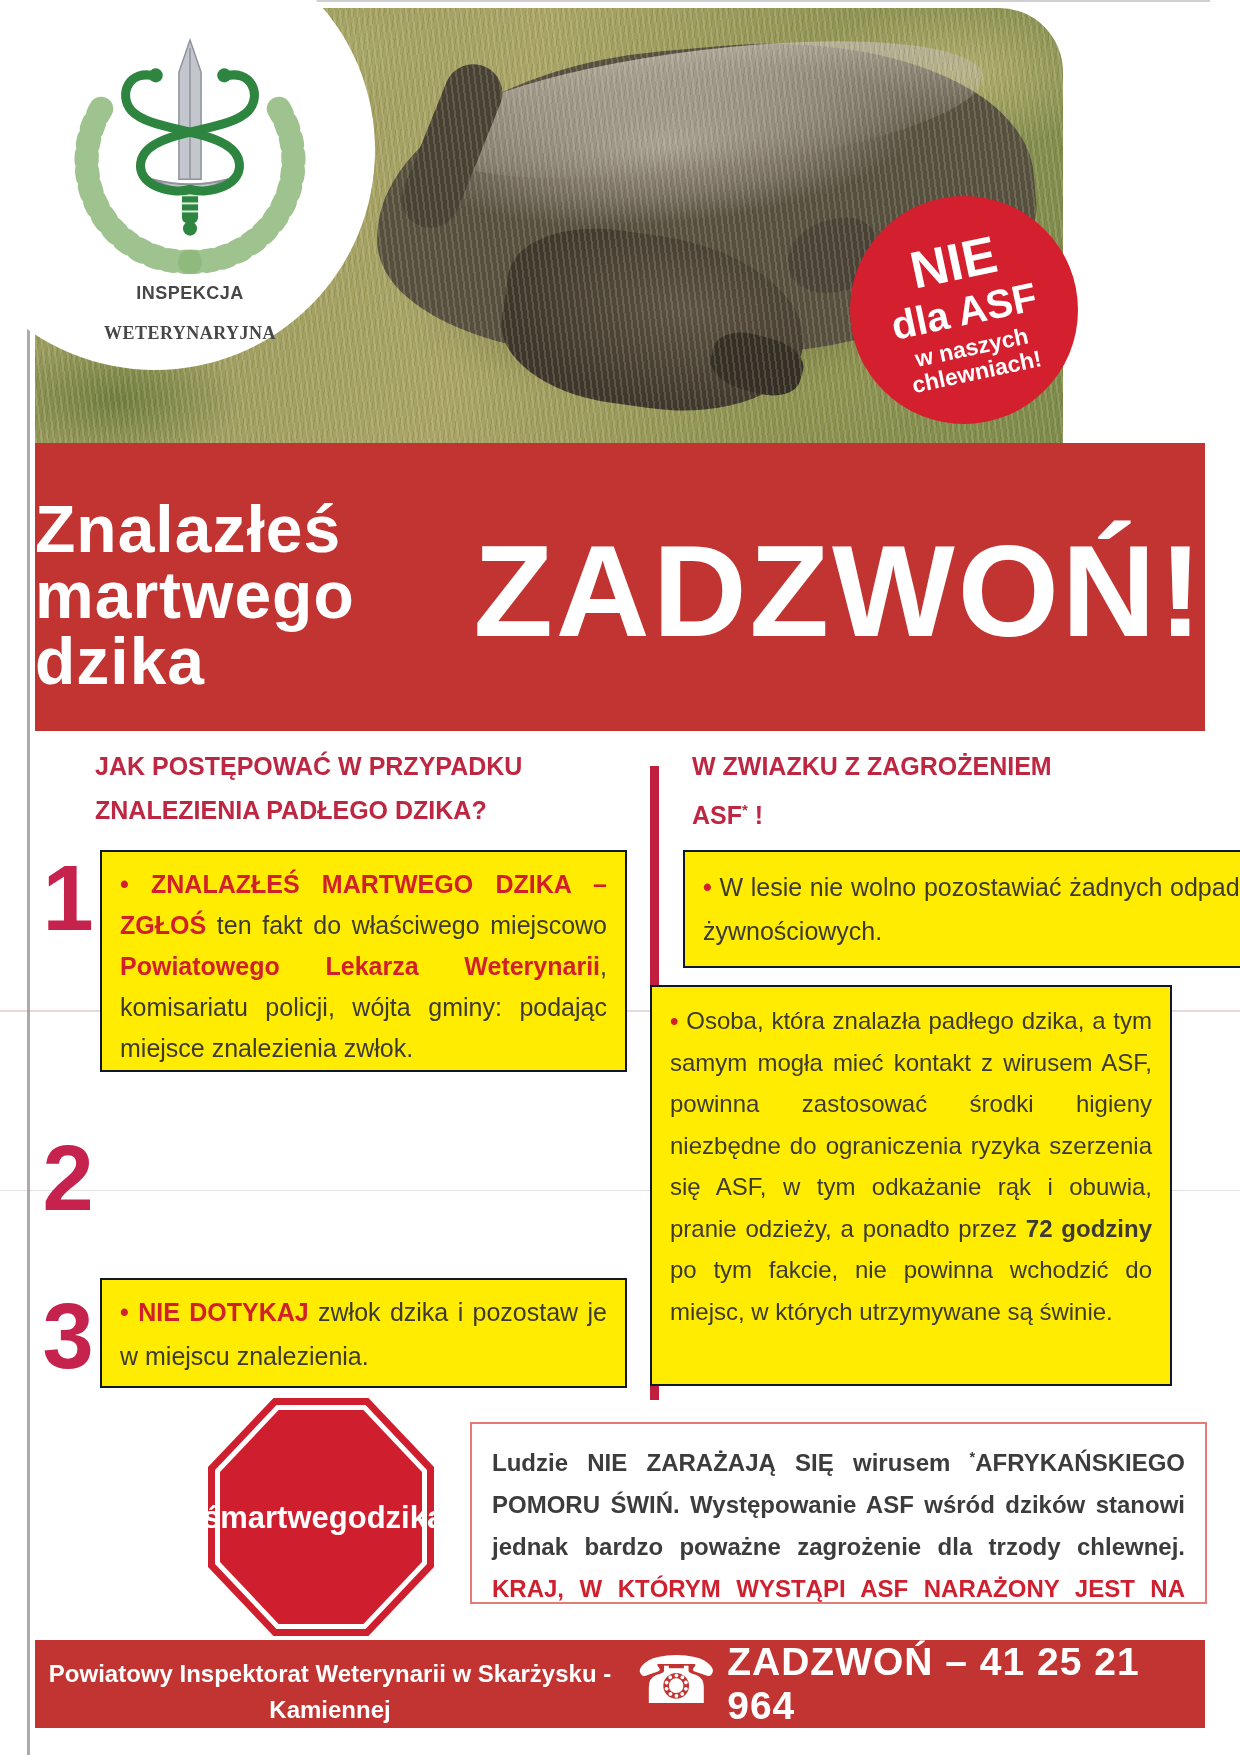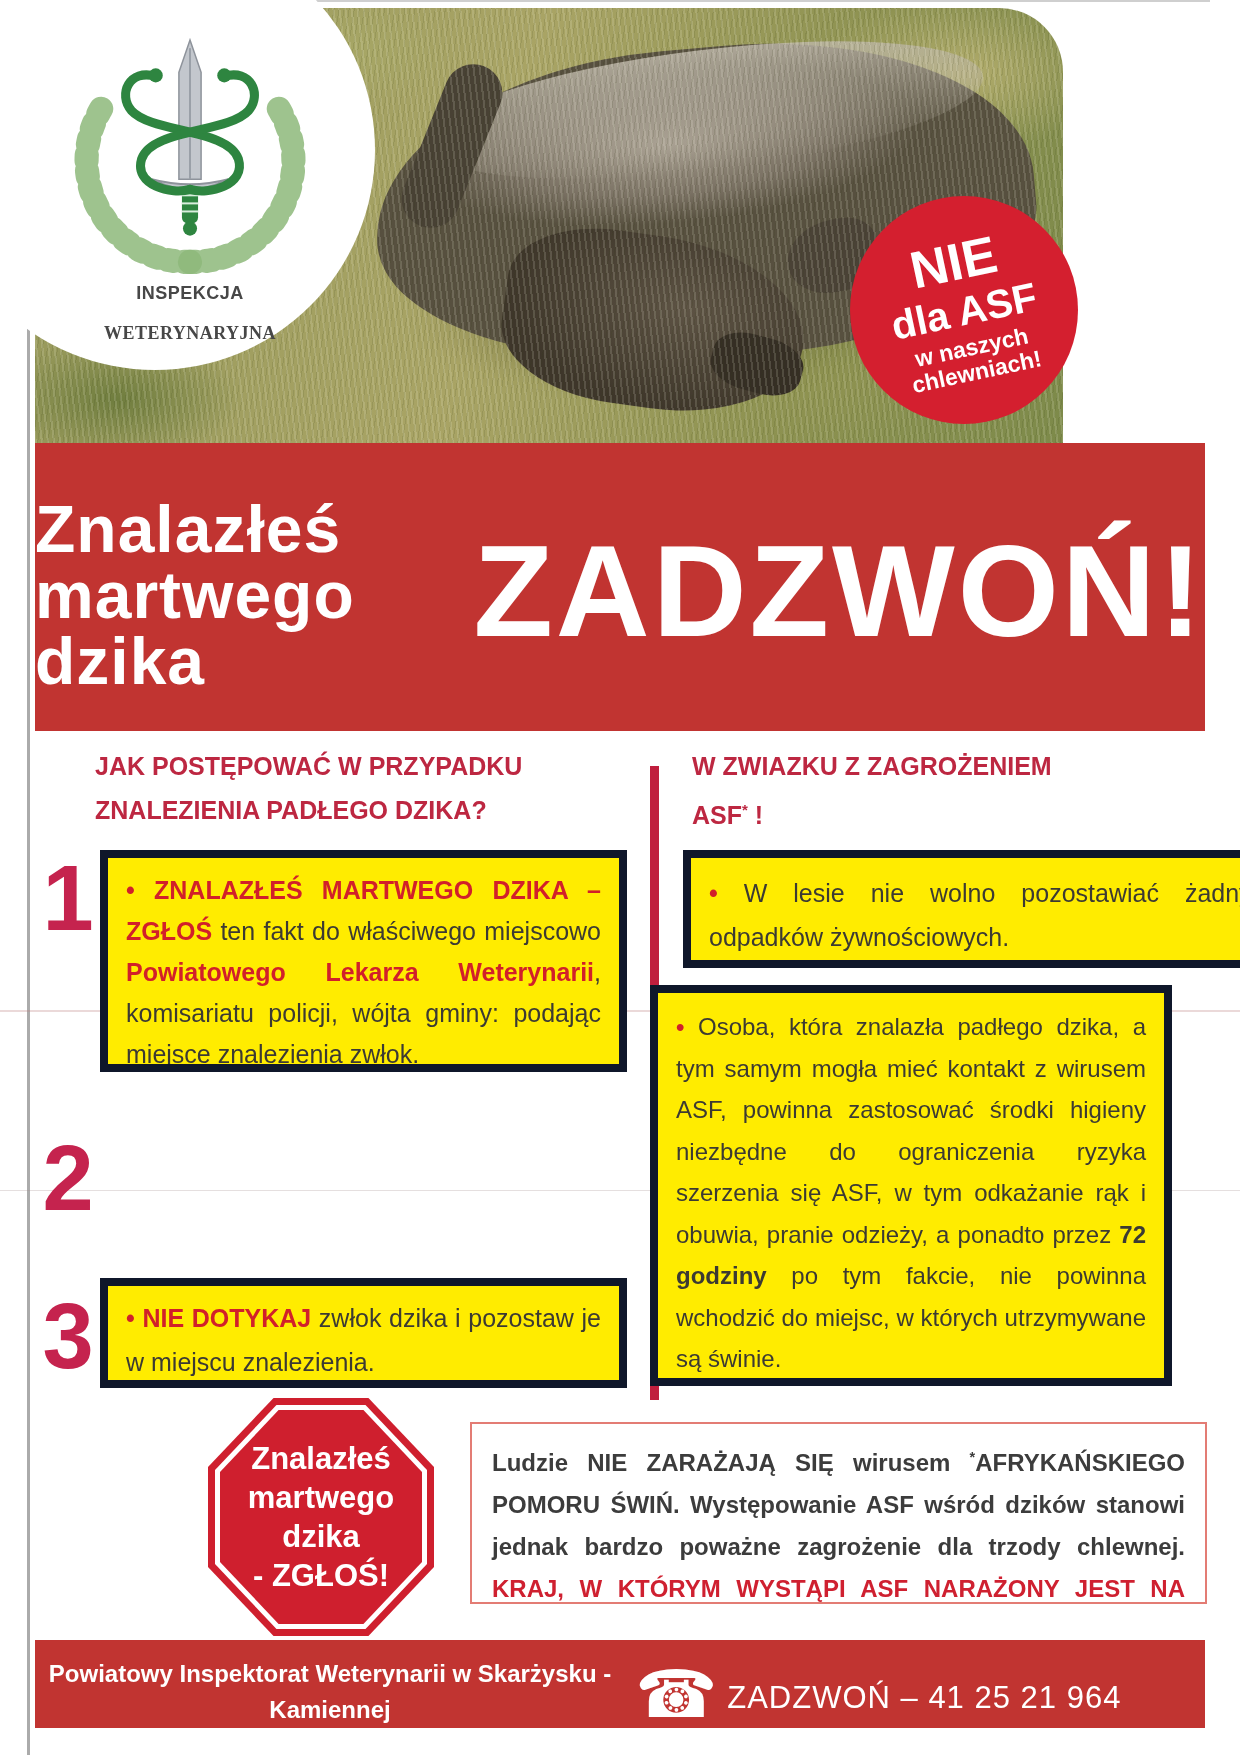--- a/index.html
+++ b/index.html
@@ -80,56 +80,56 @@
 
   
   .divider{position:absolute;left:650px;top:766px;width:9px;height:634px;background:#c01f3e;}
 
   
   .stepnum{position:absolute;left:38px;width:60px;text-align:center;font-weight:bold;
     color:#c5234e;font-size:92px;line-height:1;}
   .num1{top:852px;} .num2{top:1132px;} .num3{top:1290px;}
 
   
-  .ybox{position:absolute;background:#ffec00;border:8px solid #0f172a;
+  .ybox{position:absolute;background:#ffec00;border:2px solid #0f172a;
     color:#3c3a33;font-size:25px;text-align:justify;overflow:hidden;box-sizing:border-box;}
   .ybox p{margin:0;}
   .red{color:#d1202a;font-weight:bold;}
   .bold{font-weight:bold;}
   .lbox1{left:100px;top:850px;width:527px;height:222px;padding:12px 18px;line-height:41px;}
   .lbox2{left:100px;top:1100px;width:527px;height:154px;padding:14px 18px;line-height:44px;}
   .lbox3{left:100px;top:1278px;width:527px;height:110px;padding:10px 18px;line-height:44px;}
   .rbox1{left:683px;top:850px;width:621px;height:118px;padding:13px 18px;line-height:44px;}
   .rbox2{left:650px;top:985px;width:522px;height:401px;padding:13px 18px;line-height:41.5px;font-size:24px;}
 
   
   .oct{position:absolute;left:208px;top:1398px;width:226px;height:238px;}
   .oct .o1,.oct .o2,.oct .o3{position:absolute;
     clip-path:polygon(29% 0%,71% 0%,100% 29%,100% 71%,71% 100%,29% 100%,0% 71%,0% 29%);}
   .oct .o1{inset:0;background:#cf1f2e;}
   .oct .o2{inset:7px;background:#ffffff;}
   .oct .o3{inset:12px;background:#cf1f2e;}
-  .oct-text{position:absolute;inset:0;display:flex;flex-direction:column;align-items:center;
+  .oct-text{position:absolute;inset:0;display:flex;flex-direction:row;align-items:center;
     justify-content:center;color:#fff;font-weight:bold;font-size:31px;line-height:39px;text-align:center;}
 
   
   .info{position:absolute;left:470px;top:1422px;width:737px;height:182px;box-sizing:border-box;
     border:2px solid #e37c74;padding:12px 20px;color:#3c3c3c;font-weight:bold;font-size:24px;
     line-height:42px;text-align:justify;overflow:hidden;}
   .info p{margin:0;}
   .info .redseg{color:#cf2030;}
 
   
   .footer{position:absolute;left:35px;top:1640px;width:1170px;height:88px;background:#c13431;
     display:flex;align-items:flex-end;color:#fff;}
   .footer-org{width:590px;text-align:center;font-weight:bold;font-size:24px;line-height:36px;
     padding:0 8px;box-sizing:border-box;}
   .footer-call{flex:1;display:flex;align-items:center;justify-content:flex-start;gap:10px;padding-left:10px;}
   .phone-glyph{font-family:"DejaVu Sans",sans-serif;font-size:66px;line-height:1;margin-top:-6px;}
-  .call-text{font-weight:normal;font-size:31px;letter-spacing:1px;}
+  .call-text{font-weight:bold;font-size:39px;letter-spacing:1px;}
 </style>
 </head>
 <body>
 
 <div id="poster">
 
   <div class="scan-left"></div>
   <div class="scan-top"></div>
   <div class="crease1"></div>
   <div class="crease2"></div>

